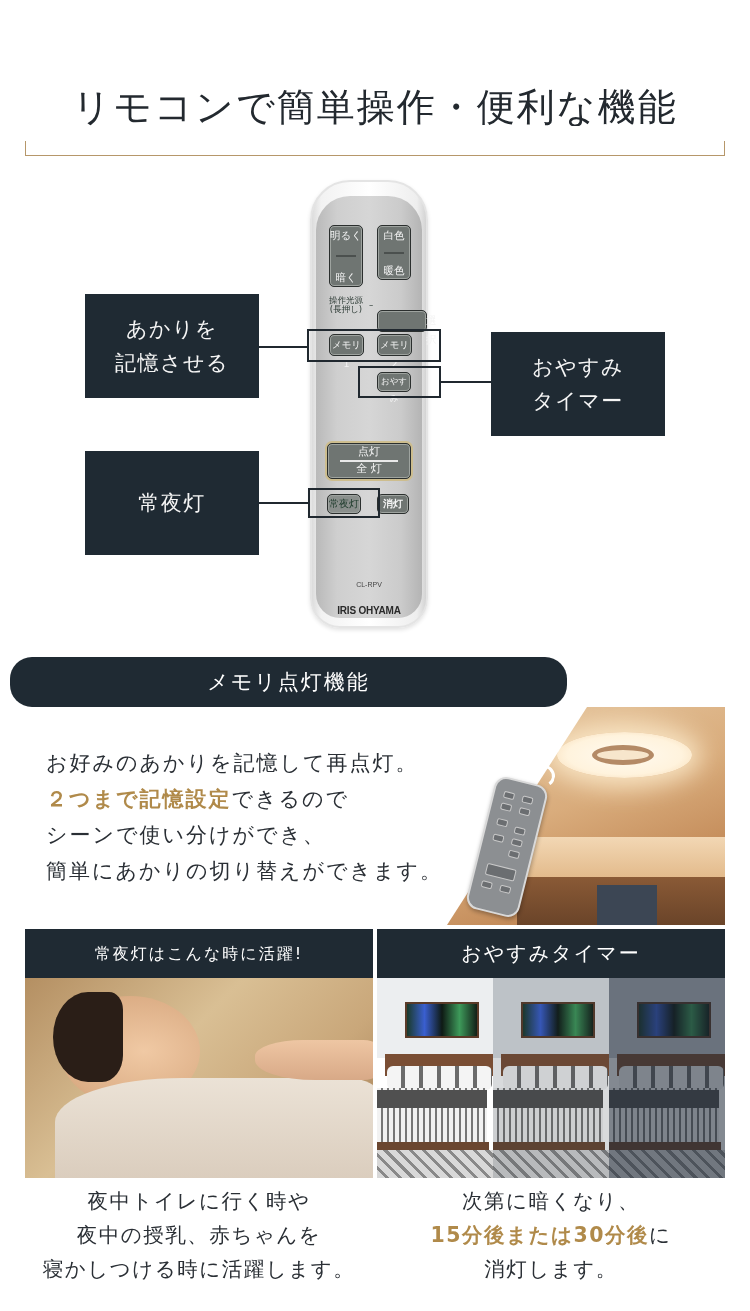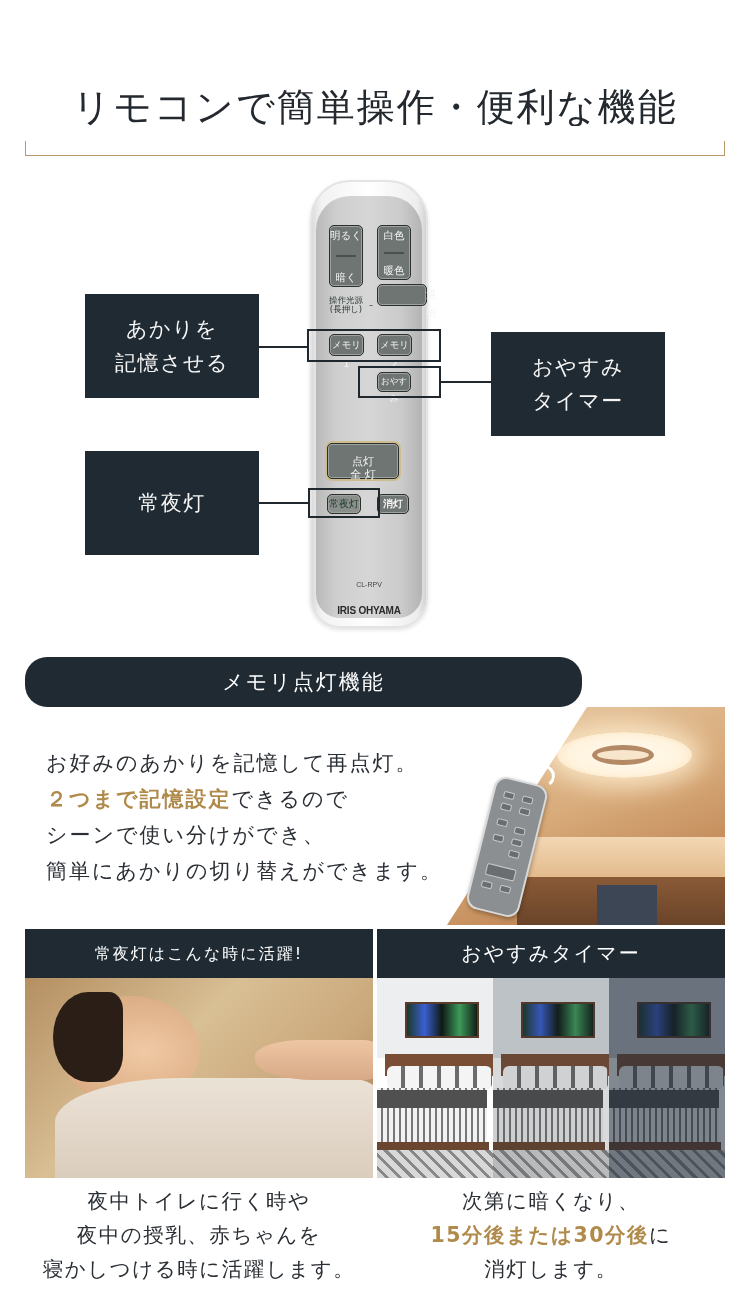--- a/index.html
+++ b/index.html
@@ -86,27 +86,27 @@
   <span>白色</span>
   <span class="sep"></span>
   <span>暖色</span>
 </div>
 
 <div class="rlabel" style="left:324px; top:296px; width:44px;">
   <div>操作光源</div>
   <div>(長押し)</div>
 </div>
 <div class="rlabel" style="left:366px; top:301px; width:10px;">–</div>
-<div class="rbtn" style="left:377px; top:284px; width:34px; height:22px; line-height:19px;padding-left:48px;">選択</div>
+<div class="rbtn" style="left:377px; top:310px; width:34px; height:22px; line-height:19px;padding-left:48px;">選択</div>
 
 <div class="rbtn" style="left:329px; top:334px; width:35px; height:22px; line-height:19px; font-size:9.5px;">メモリ1</div>
 <div class="rbtn" style="left:377px; top:334px; width:35px; height:22px; line-height:19px; font-size:9.5px;">メモリ2</div>
 <div class="rbtn" style="left:377px; top:372px; width:34px; height:20px; line-height:17px; font-size:8.5px;">おやすみ</div>
 
-<div class="rbtn tall" style="left:327px; top:443px; width:72px; height:36px; border-color:#2b2f2e; box-shadow: 0 0 0 2px #cdbd8e, inset 0 0 0 1px #9ea39f; padding:12px 0; font-size:11px;">
+<div class="rbtn tall" style="left:327px; top:443px; width:84px; height:36px; border-color:#2b2f2e; box-shadow: 0 0 0 2px #cdbd8e, inset 0 0 0 1px #9ea39f; padding:2px 0; font-size:11px;">
   <span>点灯</span>
   <span class="sep" style="width:70%; height:1.5px; background:#e9e9e9;"></span>
   <span>全 灯</span>
 </div>
 
 <div class="rbtn light" style="left:327px; top:494px; width:34px; height:20px; line-height:17px; font-size:10px;">常夜灯</div>
 <div class="rbtn" style="left:377px; top:494px; width:32px; height:20px; line-height:17px; font-size:10px;font-weight:bold;">消灯</div>
 
 <div class="brand">IRIS OHYAMA</div>
 <div class="model">CL-RPV</div>
@@ -124,21 +124,21 @@
   <div>記憶させる</div>
 </div>
 <div class="callout" style="left:491px; top:332px; width:174px; height:104px; flex-direction:column;">
   <div>おやすみ</div>
   <div>タイマー</div>
 </div>
 <div class="callout" style="left:85px; top:451px; width:174px; height:104px;">
   <div>常夜灯</div>
 </div>
 
-<div class="section-bar" style="left:25px; top:657px; width:557px; height:50px; line-height:50px;border-radius:22px;">メモリ点灯機能</div>
+<div class="section-bar" style="left:10px; top:657px; width:557px; height:50px; line-height:50px;border-radius:22px;">メモリ点灯機能</div>
 
 <div class="abs mem-text">
   <div>お好みのあかりを記憶して再点灯。</div>
   <div><span class="gold">２つまで記憶設定</span><span>できるので</span></div>
   <div>シーンで使い分けができ、</div>
   <div>簡単にあかりの切り替えができます。</div>
 </div>
 
 <div class="abs mem-photo">
   <div class="wall-band"></div>

